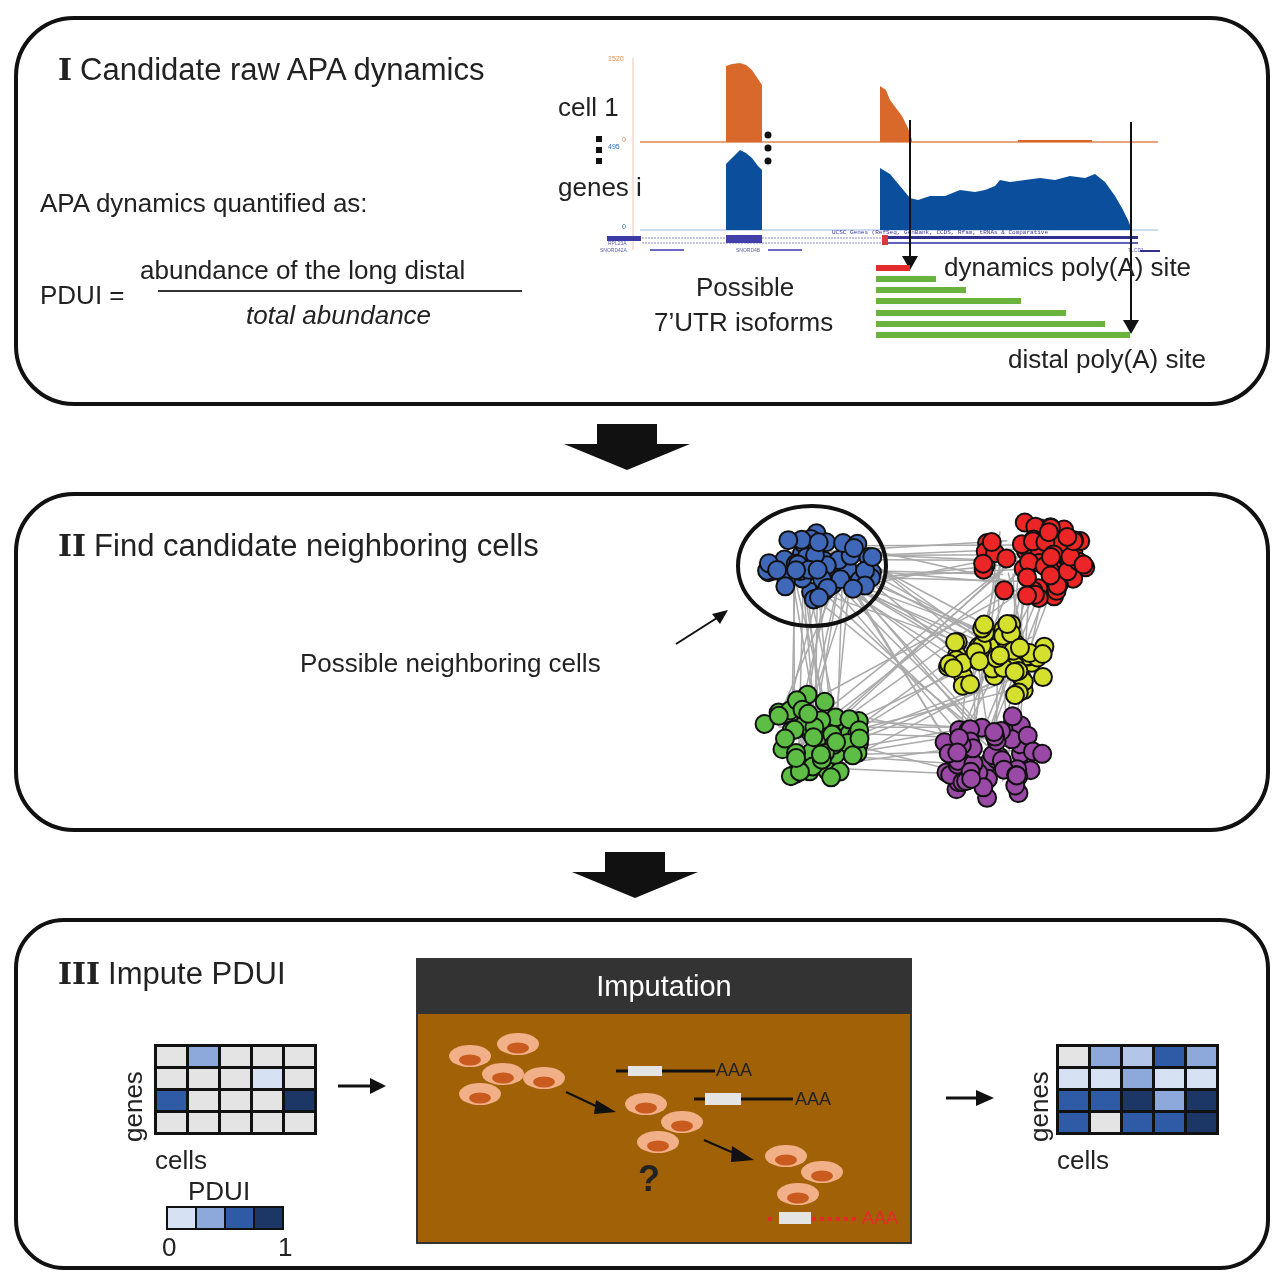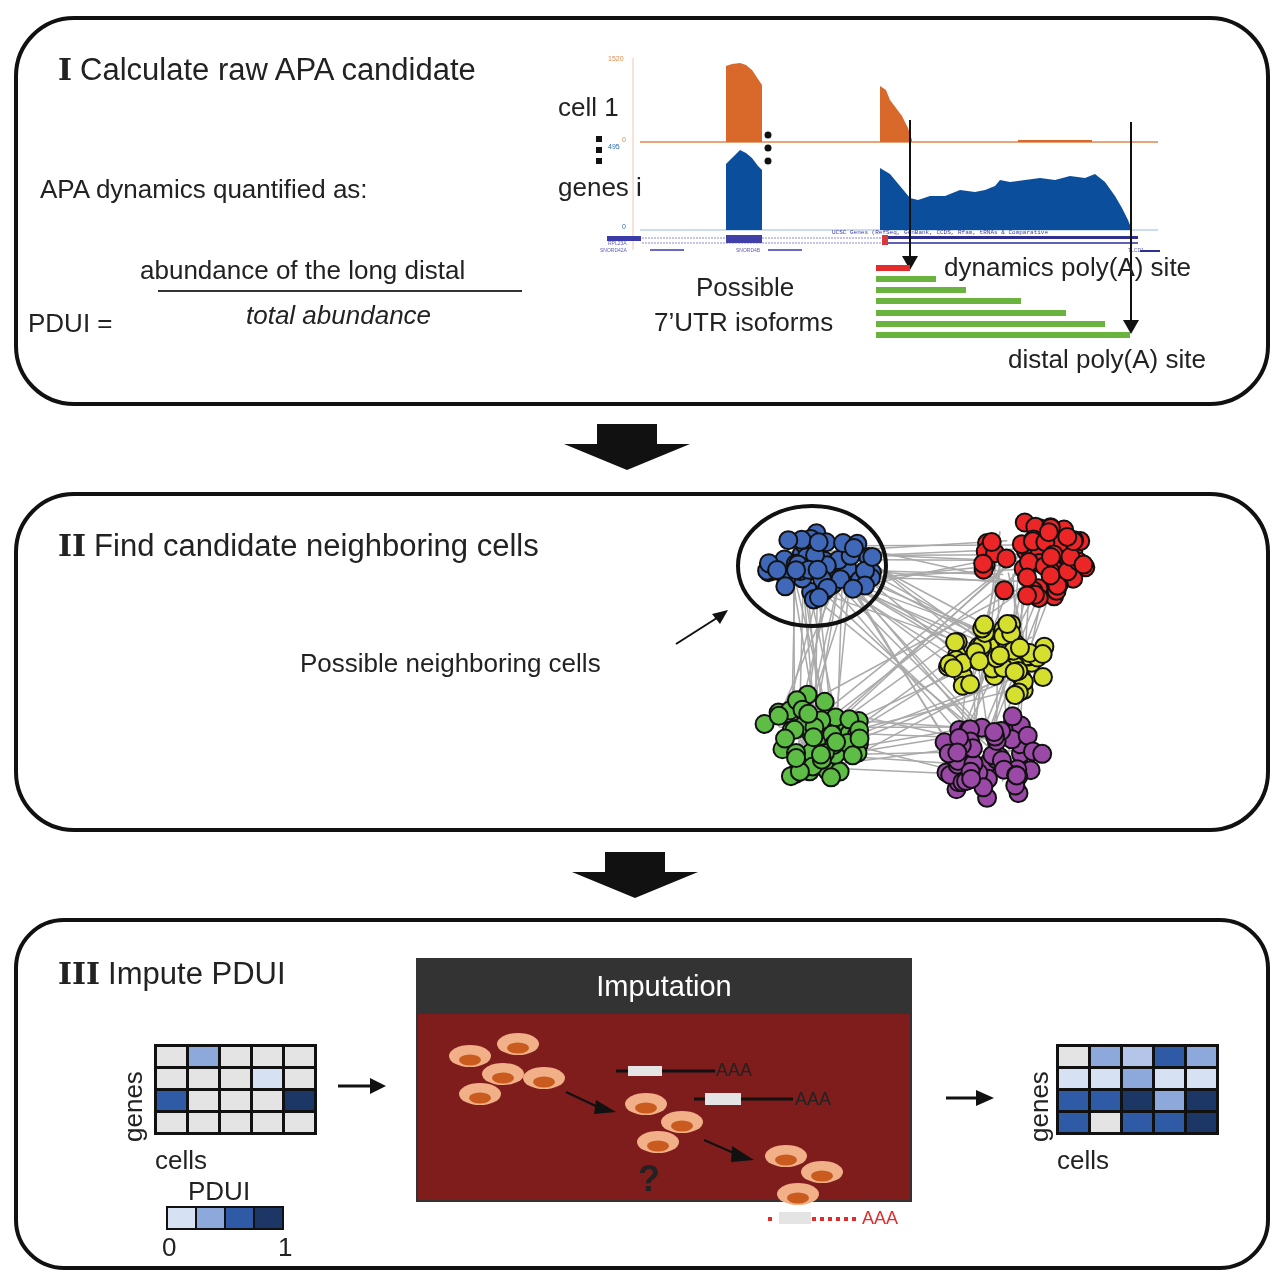--- a/index.html
+++ b/index.html
@@ -14,26 +14,26 @@
   .roman { font-family: "DejaVu Serif", serif; font-weight: bold; font-size: 30px; margin-right: 8px; color: #222; }
   .txt26 { font-size: 26px; }
   svg { position: absolute; overflow: visible; }
 </style>
 </head>
 <body>
 
 <div class="panel" id="panel-1"></div>
 
 <div class="abs title" style="left:58px; top:52px;">
-  <span class="roman">I</span><span>Calculate raw APA candidate</span>
+  <span class="roman">I</span><span>Candidate raw APA dynamics</span>
 </div>
 
-<div class="abs txt26" style="left:40px; top:174px;">APA dynamics quantified as:</div>
-
-<div class="abs txt26" style="left:28px; top:280px;margin-top:28px;">PDUI =</div>
+<div class="abs txt26" style="left:40px; top:188px;">APA dynamics quantified as:</div>
+
+<div class="abs txt26" style="left:40px; top:280px;">PDUI =</div>
 <div class="abs txt26" style="left:140px; top:255px;">abundance of the long distal</div>
 <div class="abs" style="left:158px; top:290px; width:364px; height:2px; background:#333;"></div>
 <div class="abs txt26" style="left:246px; top:300px;font-style:italic;">total abundance</div>
 
 <div class="abs txt26" style="left:558px; top:92px;">cell 1</div>
 <div class="abs txt26" style="left:558px; top:172px;">genes i</div>
 <div class="abs" style="left:596px; top:136px; width:6px; height:6px; background:#111;"></div>
 <div class="abs" style="left:596px; top:147px; width:6px; height:6px; background:#111;"></div>
 <div class="abs" style="left:596px; top:158px; width:6px; height:6px; background:#111;"></div>
 
@@ -575,21 +575,21 @@
     <div style="width: 27px; height: 20px; background: rgb(28, 55, 102);"></div>
   </div>
 <div class="abs txt26" style="left:162px; top:1232px;">0</div>
 <div class="abs txt26" style="left:278px; top:1232px;">1</div>
 
 <svg width="60" height="20" style="left:336px; top:1076px;">
   <line x1="2" y1="10" x2="36" y2="10" stroke="#111" stroke-width="3"></line>
   <polygon points="34,2 50,10 34,18" fill="#111"></polygon>
 </svg>
 
-<div class="abs" style="left:416px; top:958px; width:496px; height:244px; border:2px solid #333; box-sizing:border-box; background:#7f1d1d;">
+<div class="abs" style="left:416px; top:958px; width:496px; height:286px; border:2px solid #333; box-sizing:border-box; background:#a16207;">
   <div style="height:54px; background:#333; color:#fff; font-size:29px; text-align:center; line-height:52px;">Imputation</div>
 </div>
 
 <svg width="1280" height="1278" style="left:0; top:0;">
   <g id="cells-g">
       <g>
         <ellipse cx="518" cy="1044" rx="21" ry="11" fill="#f2b088"></ellipse>
         <ellipse cx="518" cy="1048" rx="11" ry="5.5" fill="#c95b1f"></ellipse>
       </g>
       <g>

